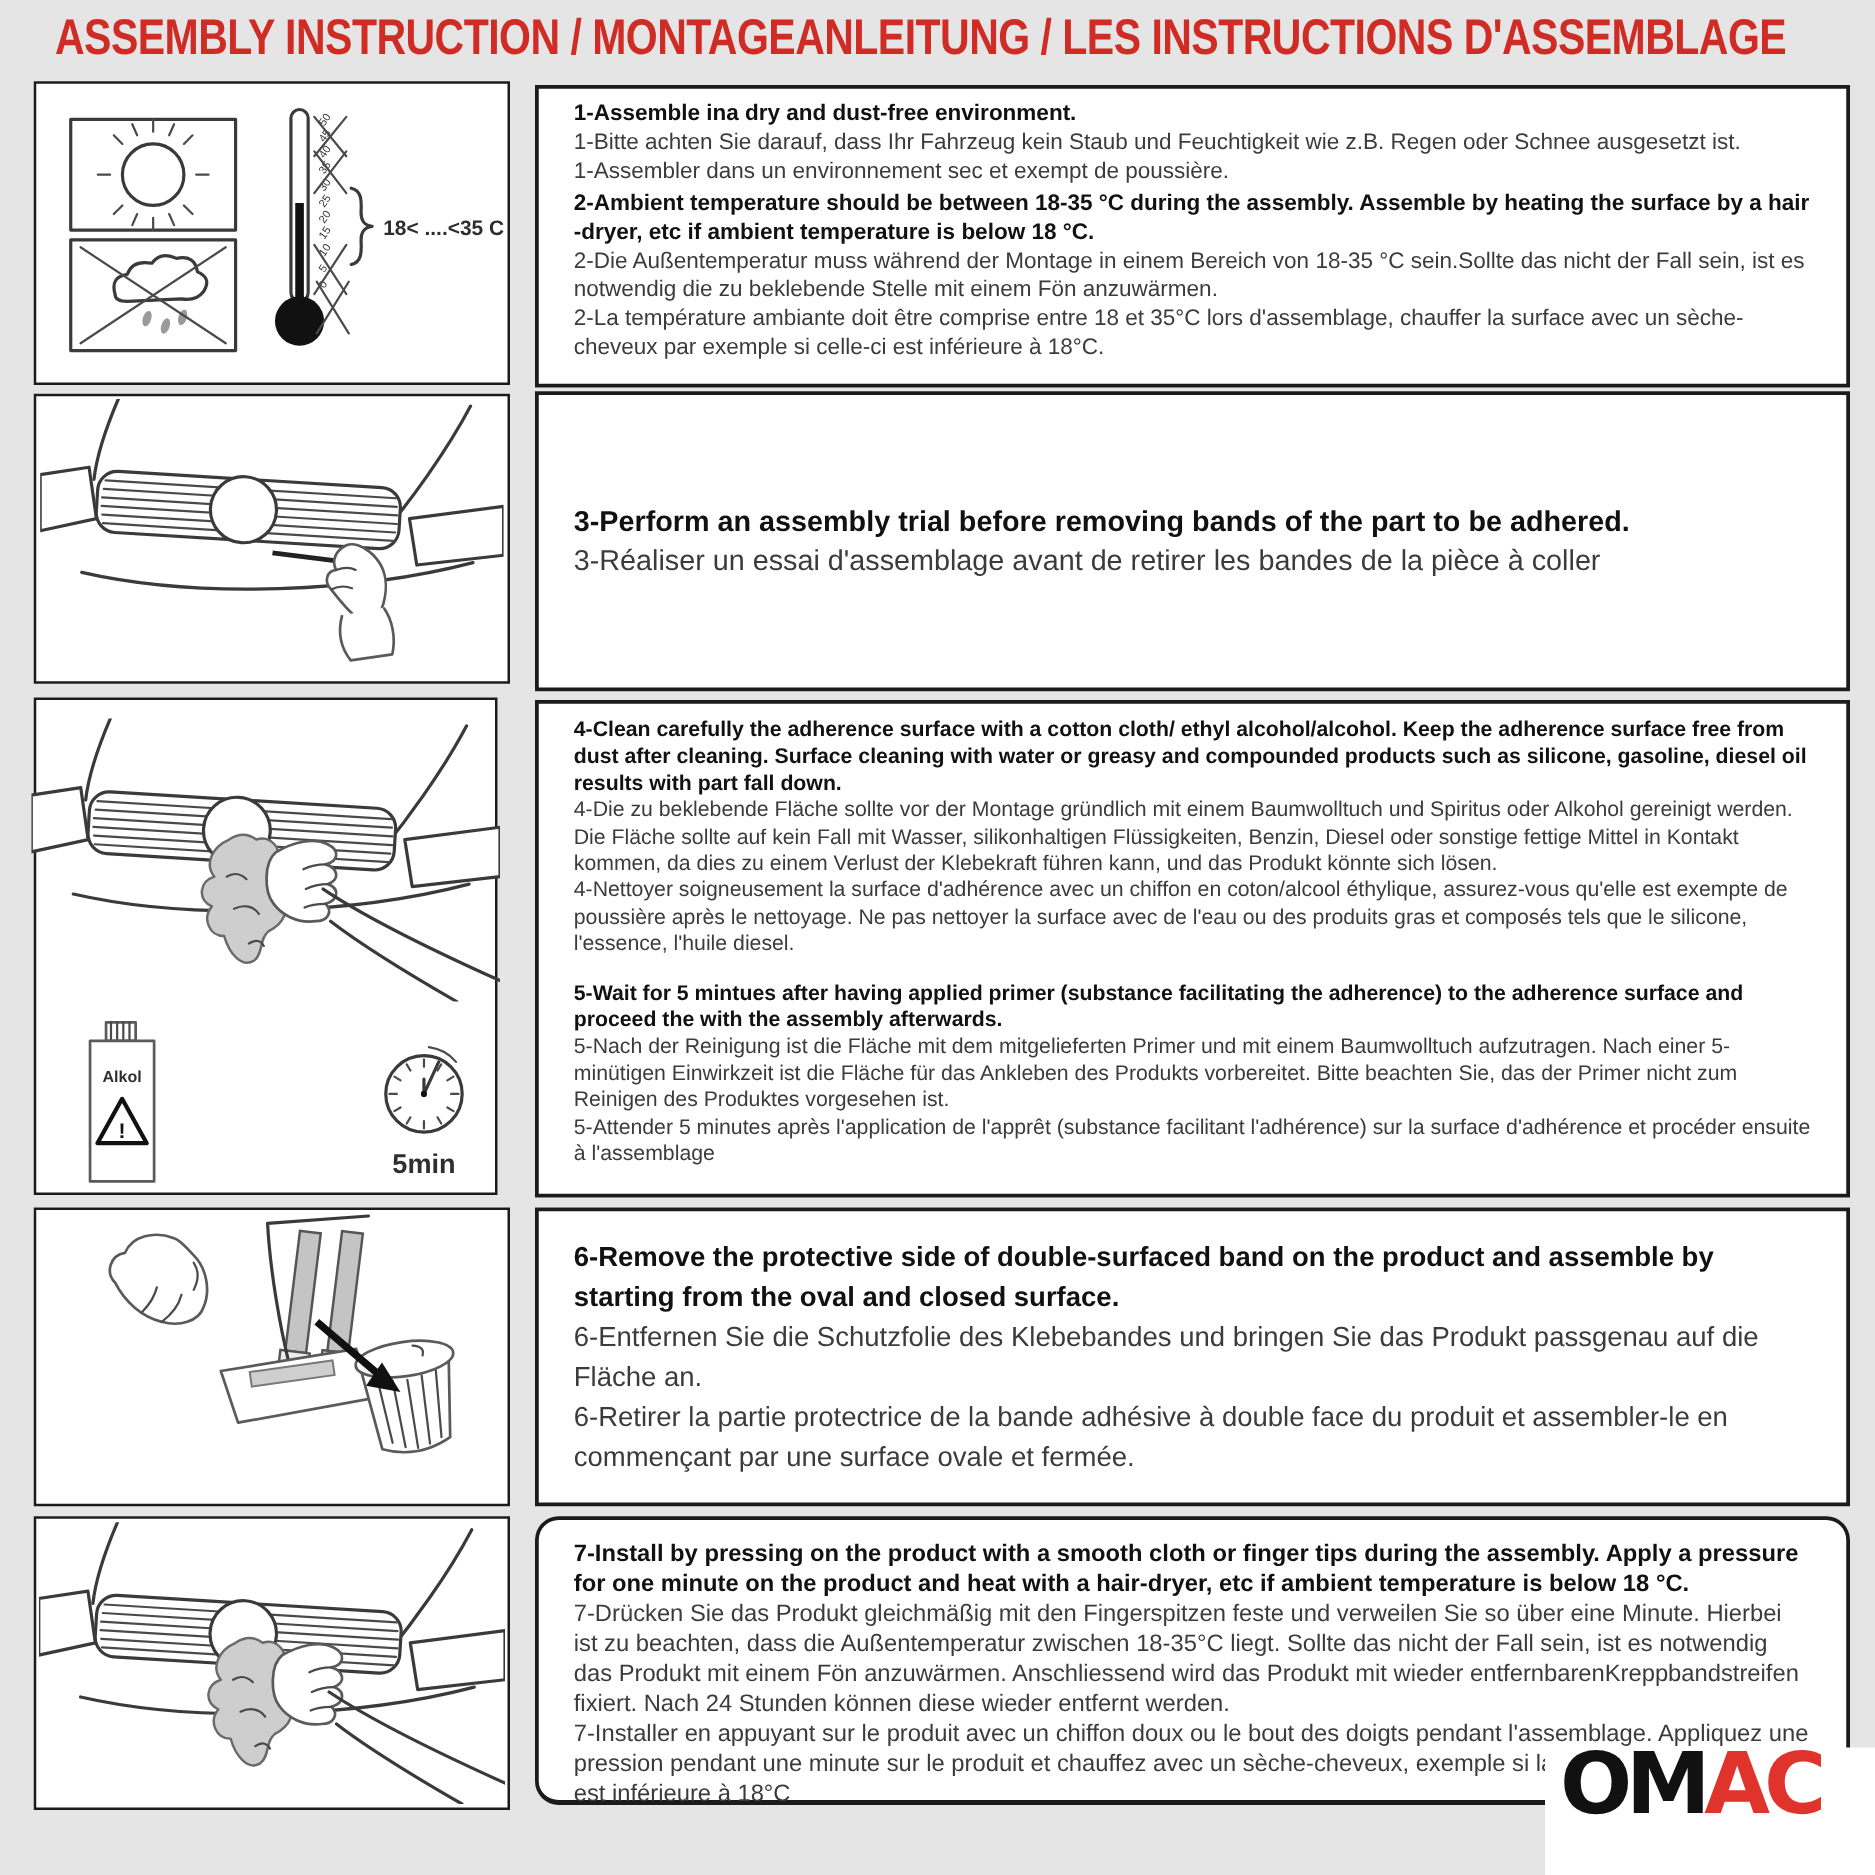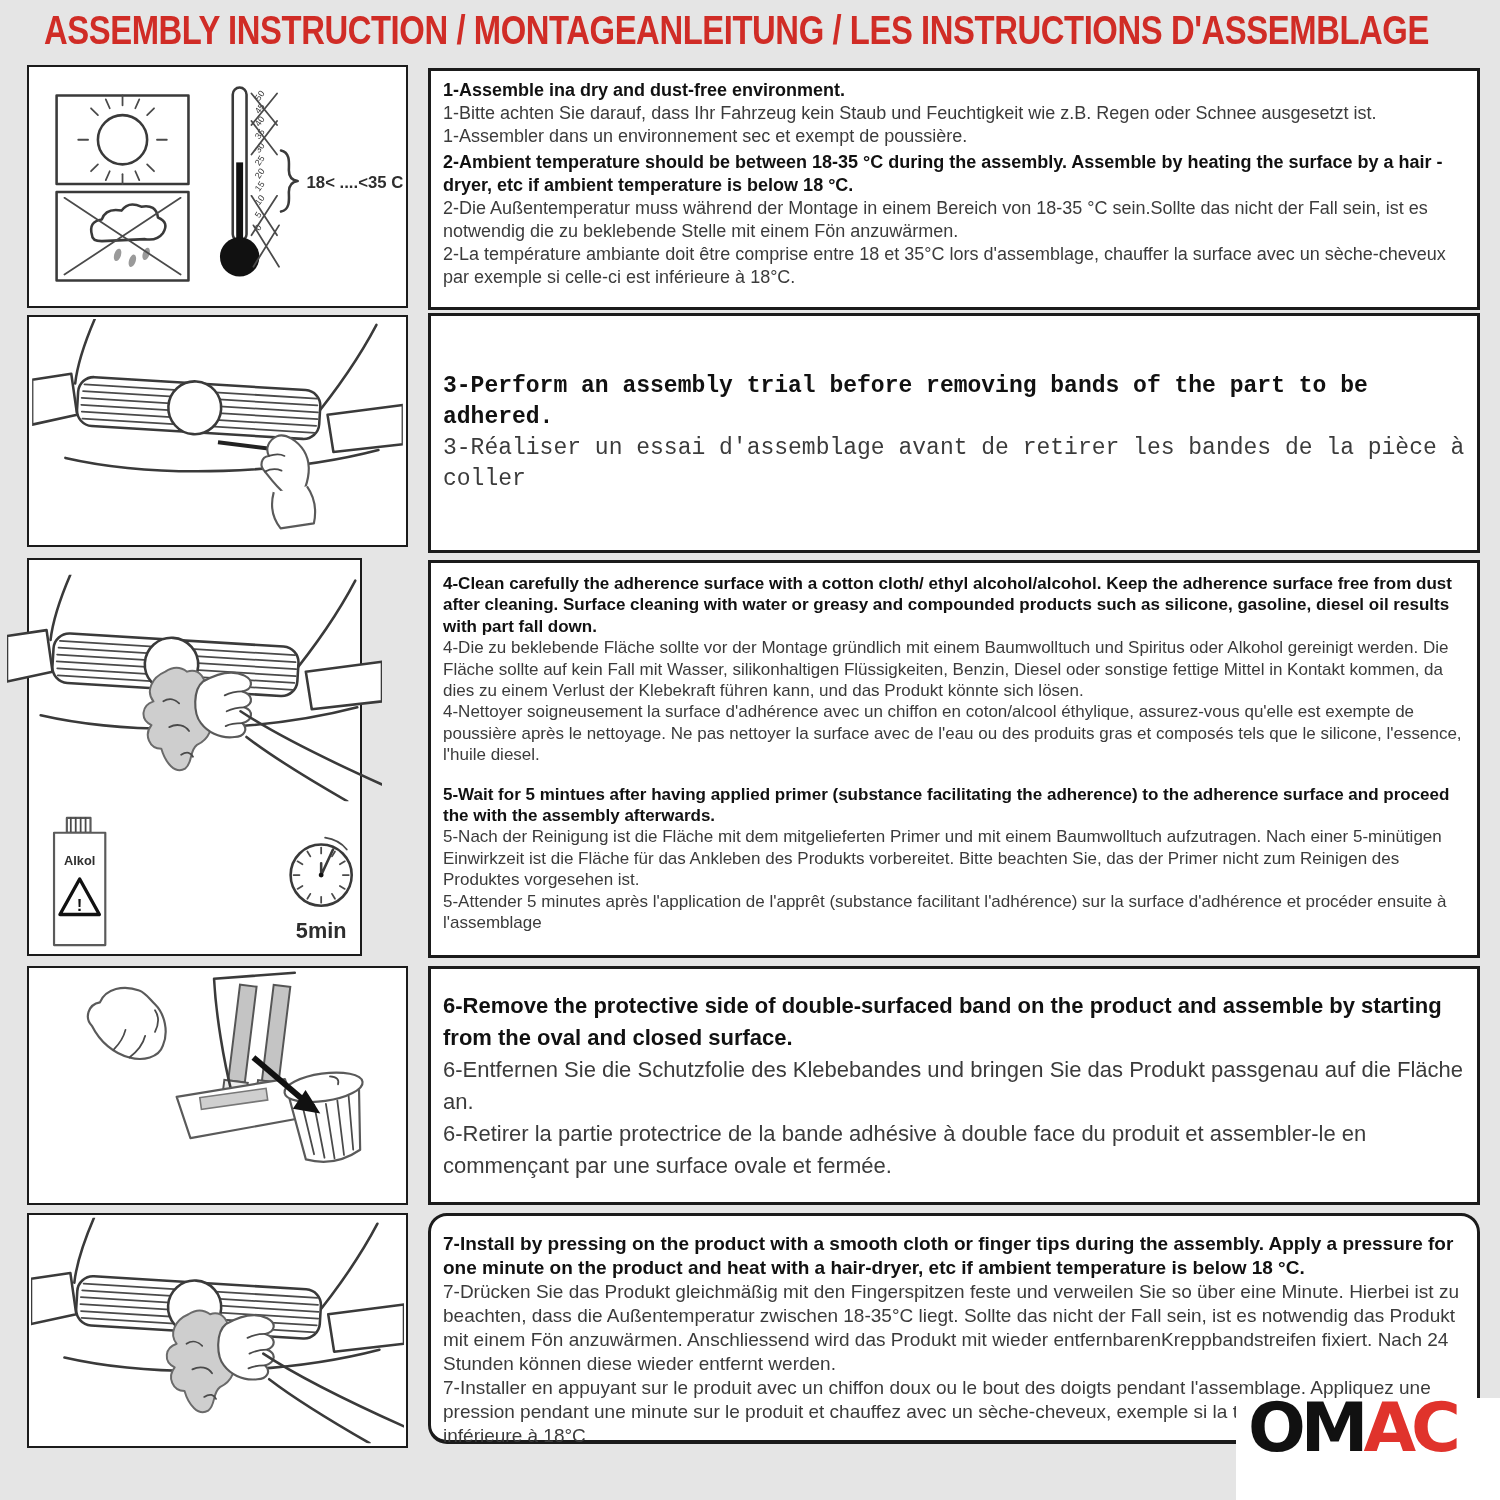--- a/index.html
+++ b/index.html
@@ -6,27 +6,27 @@
   #page{position:relative;width:1500px;height:1500px;background:#e5e5e5;
         font-family:"Liberation Sans",sans-serif;color:#1c1c1c;overflow:hidden;}
 
   .title{position:absolute;left:44px;top:8px;font-size:40px;font-weight:bold;
          color:var(--accent-red,#d02c26);white-space:nowrap;letter-spacing:-0.5px;
          transform:scaleX(0.82);transform-origin:left top;}
 
   .box{position:absolute;background:#fff;box-sizing:border-box;}
   .imgbox{border:2.5px solid #1b1b1b;display:flex;flex-direction:column;
           align-items:center;justify-content:center;padding:2px;}
-  .txtbox{border:3px solid #1b1b1b;padding:8px 12px;}
+  .txtbox{border:3px solid #1b1b1b;padding:8px 28px;}
   .txtbox.vcenter{display:flex;flex-direction:column;justify-content:center;}
 
   .para{margin:0;color:#3b3b3b;}
   .para.b{font-weight:bold;color:#111;}
   .fs1 .para{font-size:18px;line-height:23px;}
-  .fs2 .para{font-size:23px;line-height:31px;font-family:Liberation Mono, monospace;}
+  .fs2 .para{font-size:23px;line-height:31px;}
   .fs3 .para{font-size:17px;line-height:21.4px;}
   .fs4 .para{font-size:22px;line-height:32px;}
   .fs5 .para{font-size:19px;line-height:24px;}
   .gap{margin-top:3px;}
 
   .imgbox svg{width:100%;height:100%;}
   .ln{fill:none;stroke:#3a3a3a;stroke-width:2.6;stroke-linecap:round;stroke-linejoin:round;}
   .lnf{fill:#fff;stroke:#3a3a3a;stroke-width:2.6;stroke-linejoin:round;}
   .ln2{fill:none;stroke:#4a4a4a;stroke-width:1.8;stroke-linecap:round;}
   .hand{fill:#fff;stroke:#5a5a5a;stroke-width:2.2;stroke-linejoin:round;}
@@ -152,21 +152,21 @@
         <path class="hand" d="M247,177 C243,192 246,204 254,214 L288,209 C291,195 288,181 281,171"></path>
       </g>
     </svg>
   </div>
 
   <div class="box txtbox vcenter fs2" style="left:428px;top:313px;width:1052px;height:240px;">
     <p class="para b">3-Perform an assembly trial before removing bands of the part to be adhered.</p>
     <p class="para">3-Réaliser un essai d'assemblage avant de retirer les bandes de la pièce à coller</p>
   </div>
 
-  <div class="box imgbox" style="left:27px;top:558px;width:335px;height:398px;justify-content:flex-start;">
+  <div class="box imgbox" style="left:27px;top:558px;width:371px;height:398px;justify-content:flex-start;">
     <svg viewBox="0 0 379 229" style="height:252px;width:375px;">
       <use href="#sym-grille"></use>
       <use href="#sym-cloth-hand"></use>
     </svg>
     <svg viewBox="0 0 379 140" style="height:138px;width:375px;">
       <g>
         <rect class="hand" x="60" y="4" width="24" height="15"></rect>
         <path class="ln2" d="M64,4 V19 M69,4 V19 M74,4 V19 M79,4 V19"></path>
         <rect class="hand" x="47" y="19" width="52" height="114"></rect>
         <text class="svglabel" x="73" y="52" font-size="13" text-anchor="middle">Alkol</text>

